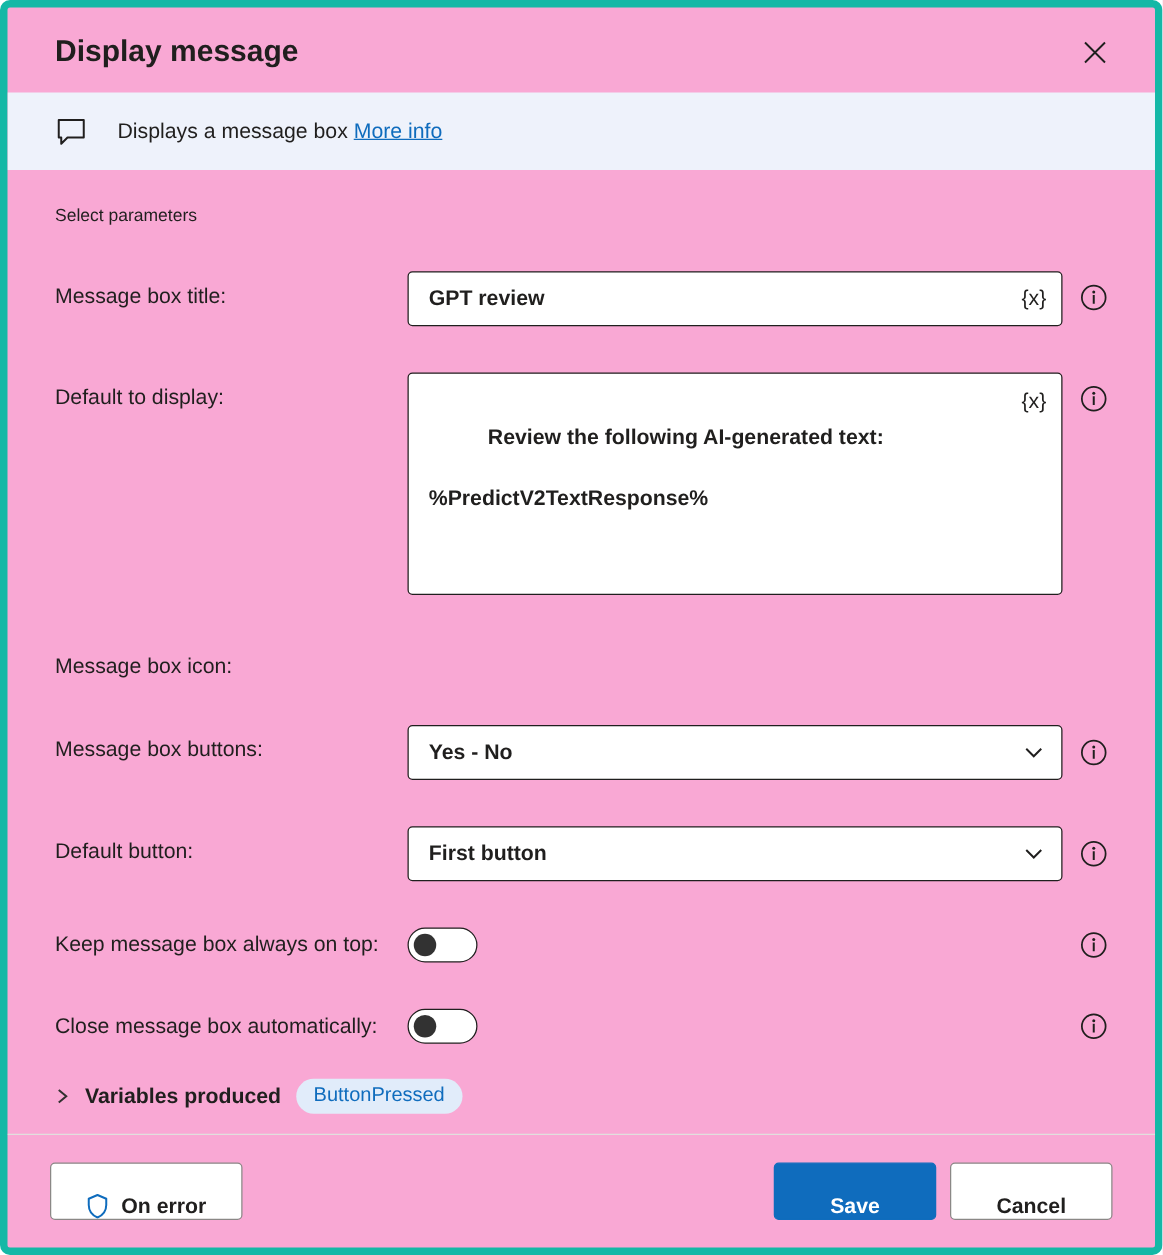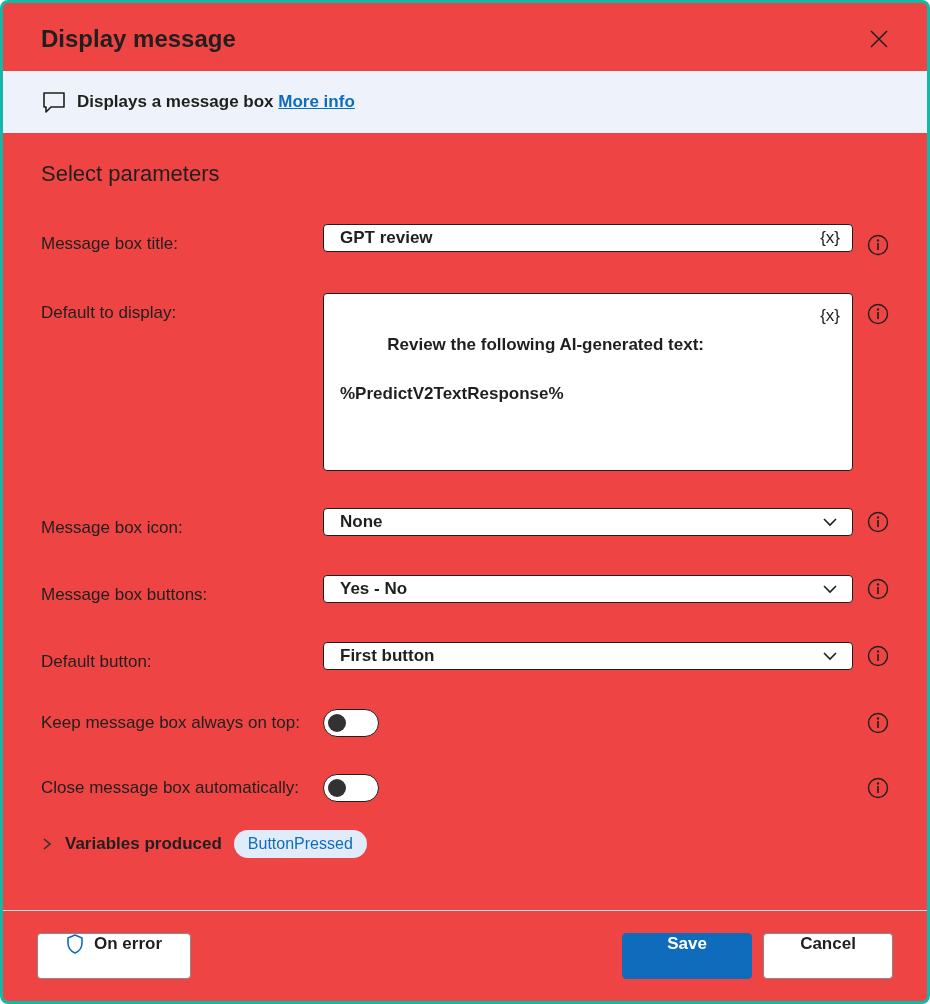--- a/index.html
+++ b/index.html
@@ -5,26 +5,26 @@
   * { box-sizing: border-box; }
   html, body {
     margin: 0; padding: 0;
     font-family: "Segoe UI", -apple-system, BlinkMacSystemFont, sans-serif;
     background: #fff;
     color: #323130;
   }
   .dialog {
     width: 930px;
     height: 1004px;
-    border: 3px solid #14b8a6;
+    border: 6px solid #14b8a6;
     border-radius: 8px;
     overflow: hidden;
     display: flex;
     flex-direction: column;
-    background: #ef4444;
+    background: #f9a8d4;
   }
 
   
   .dialog-header {
     display: flex;
     align-items: center;
     justify-content: space-between;
     padding: 22px 34px 18px 38px;
   }
   .dialog-title {
@@ -38,39 +38,38 @@
     cursor: pointer;
     color: #201f1e;
   }
 
   
   .info-banner {
     background: #eef2fb;
     padding: 18px 38px;
     display: flex;
     align-items: center;
-    gap: 10px;
-    font-size: 17px;
-    font-weight: bold;
+    gap: 24px;
+    font-size: 17px;
   }
   .info-banner .desc-text { color: #201f1e; }
   .info-banner a {
     color: #0f6cbd;
     text-decoration: underline;
     cursor: pointer;
   }
 
   
   .dialog-body {
     flex: 1;
     padding: 28px 38px 10px 38px;
     overflow-y: auto;
   }
   .section-title {
-    font-size: 22px;
+    font-size: 14px;
     font-weight: 400;
     color: #201f1e;
     margin-bottom: 36px;
   }
 
   .form-row {
     display: flex;
     align-items: flex-start;
     margin-bottom: 30px;
     margin-top: 37px;
@@ -86,21 +85,21 @@
   .form-control-wrap {
     flex: 1;
     display: flex;
     align-items: flex-start;
     gap: 14px;
   }
   .form-control-wrap.center { align-items: center; }
 
   .text-input, .select-input {
     flex: 1;
-    height: 28px;
+    height: 44px;
     border: 1px solid #201f1e;
     border-radius: 4px;
     padding: 0 44px 0 16px;
     font-size: 17px;
     font-weight: 600;
     color: #201f1e;
     position: relative;
     display: flex;
     align-items: center;
     background: #fff;
@@ -192,21 +191,21 @@
     display: flex;
     align-items: center;
     justify-content: space-between;
   }
   .btn {
     height: 46px;
     padding: 0 28px;
     border-radius: 4px;
     font-size: 17px;
     display: inline-flex;
-    align-items: flex-start;
+    align-items: flex-end;
     gap: 10px;
     cursor: pointer;
     border: 1px solid #8a8886;
     background: #fff;
     color: #201f1e;
     font-weight: 600;
   }
   .btn-primary {
     background: #0f6cbd;
     border-color: #0f6cbd;
@@ -275,33 +274,20 @@
         <svg class="info-icon" viewBox="0 0 22 22">
             <circle cx="11" cy="11" r="9.5" fill="none" stroke="#201f1e" stroke-width="1.4"></circle>
             <circle cx="11" cy="6.5" r="1.2" fill="#201f1e"></circle>
             <rect x="10.2" y="9" width="1.6" height="7" fill="#201f1e"></rect>
           </svg>
       </div>
     </div>
 
     <div class="form-row select-row">
       <div class="form-label">Message box icon:</div>
-      <div class="form-control-wrap center">
-        <div class="select-input">
-          <span>None</span>
-          <svg class="chevron" width="16" height="16" viewBox="0 0 16 16">
-              <path d="M2 5 L8 11 L14 5" fill="none" stroke="#201f1e" stroke-width="1.6"></path>
-            </svg>
-        </div>
-        <svg class="info-icon" viewBox="0 0 22 22">
-            <circle cx="11" cy="11" r="9.5" fill="none" stroke="#201f1e" stroke-width="1.4"></circle>
-            <circle cx="11" cy="6.5" r="1.2" fill="#201f1e"></circle>
-            <rect x="10.2" y="9" width="1.6" height="7" fill="#201f1e"></rect>
-          </svg>
-      </div>
     </div>
 
     <div class="form-row select-row">
       <div class="form-label">Message box buttons:</div>
       <div class="form-control-wrap center">
         <div class="select-input">
           <span>Yes - No</span>
           <svg class="chevron" width="16" height="16" viewBox="0 0 16 16">
               <path d="M2 5 L8 11 L14 5" fill="none" stroke="#201f1e" stroke-width="1.6"></path>
             </svg>

